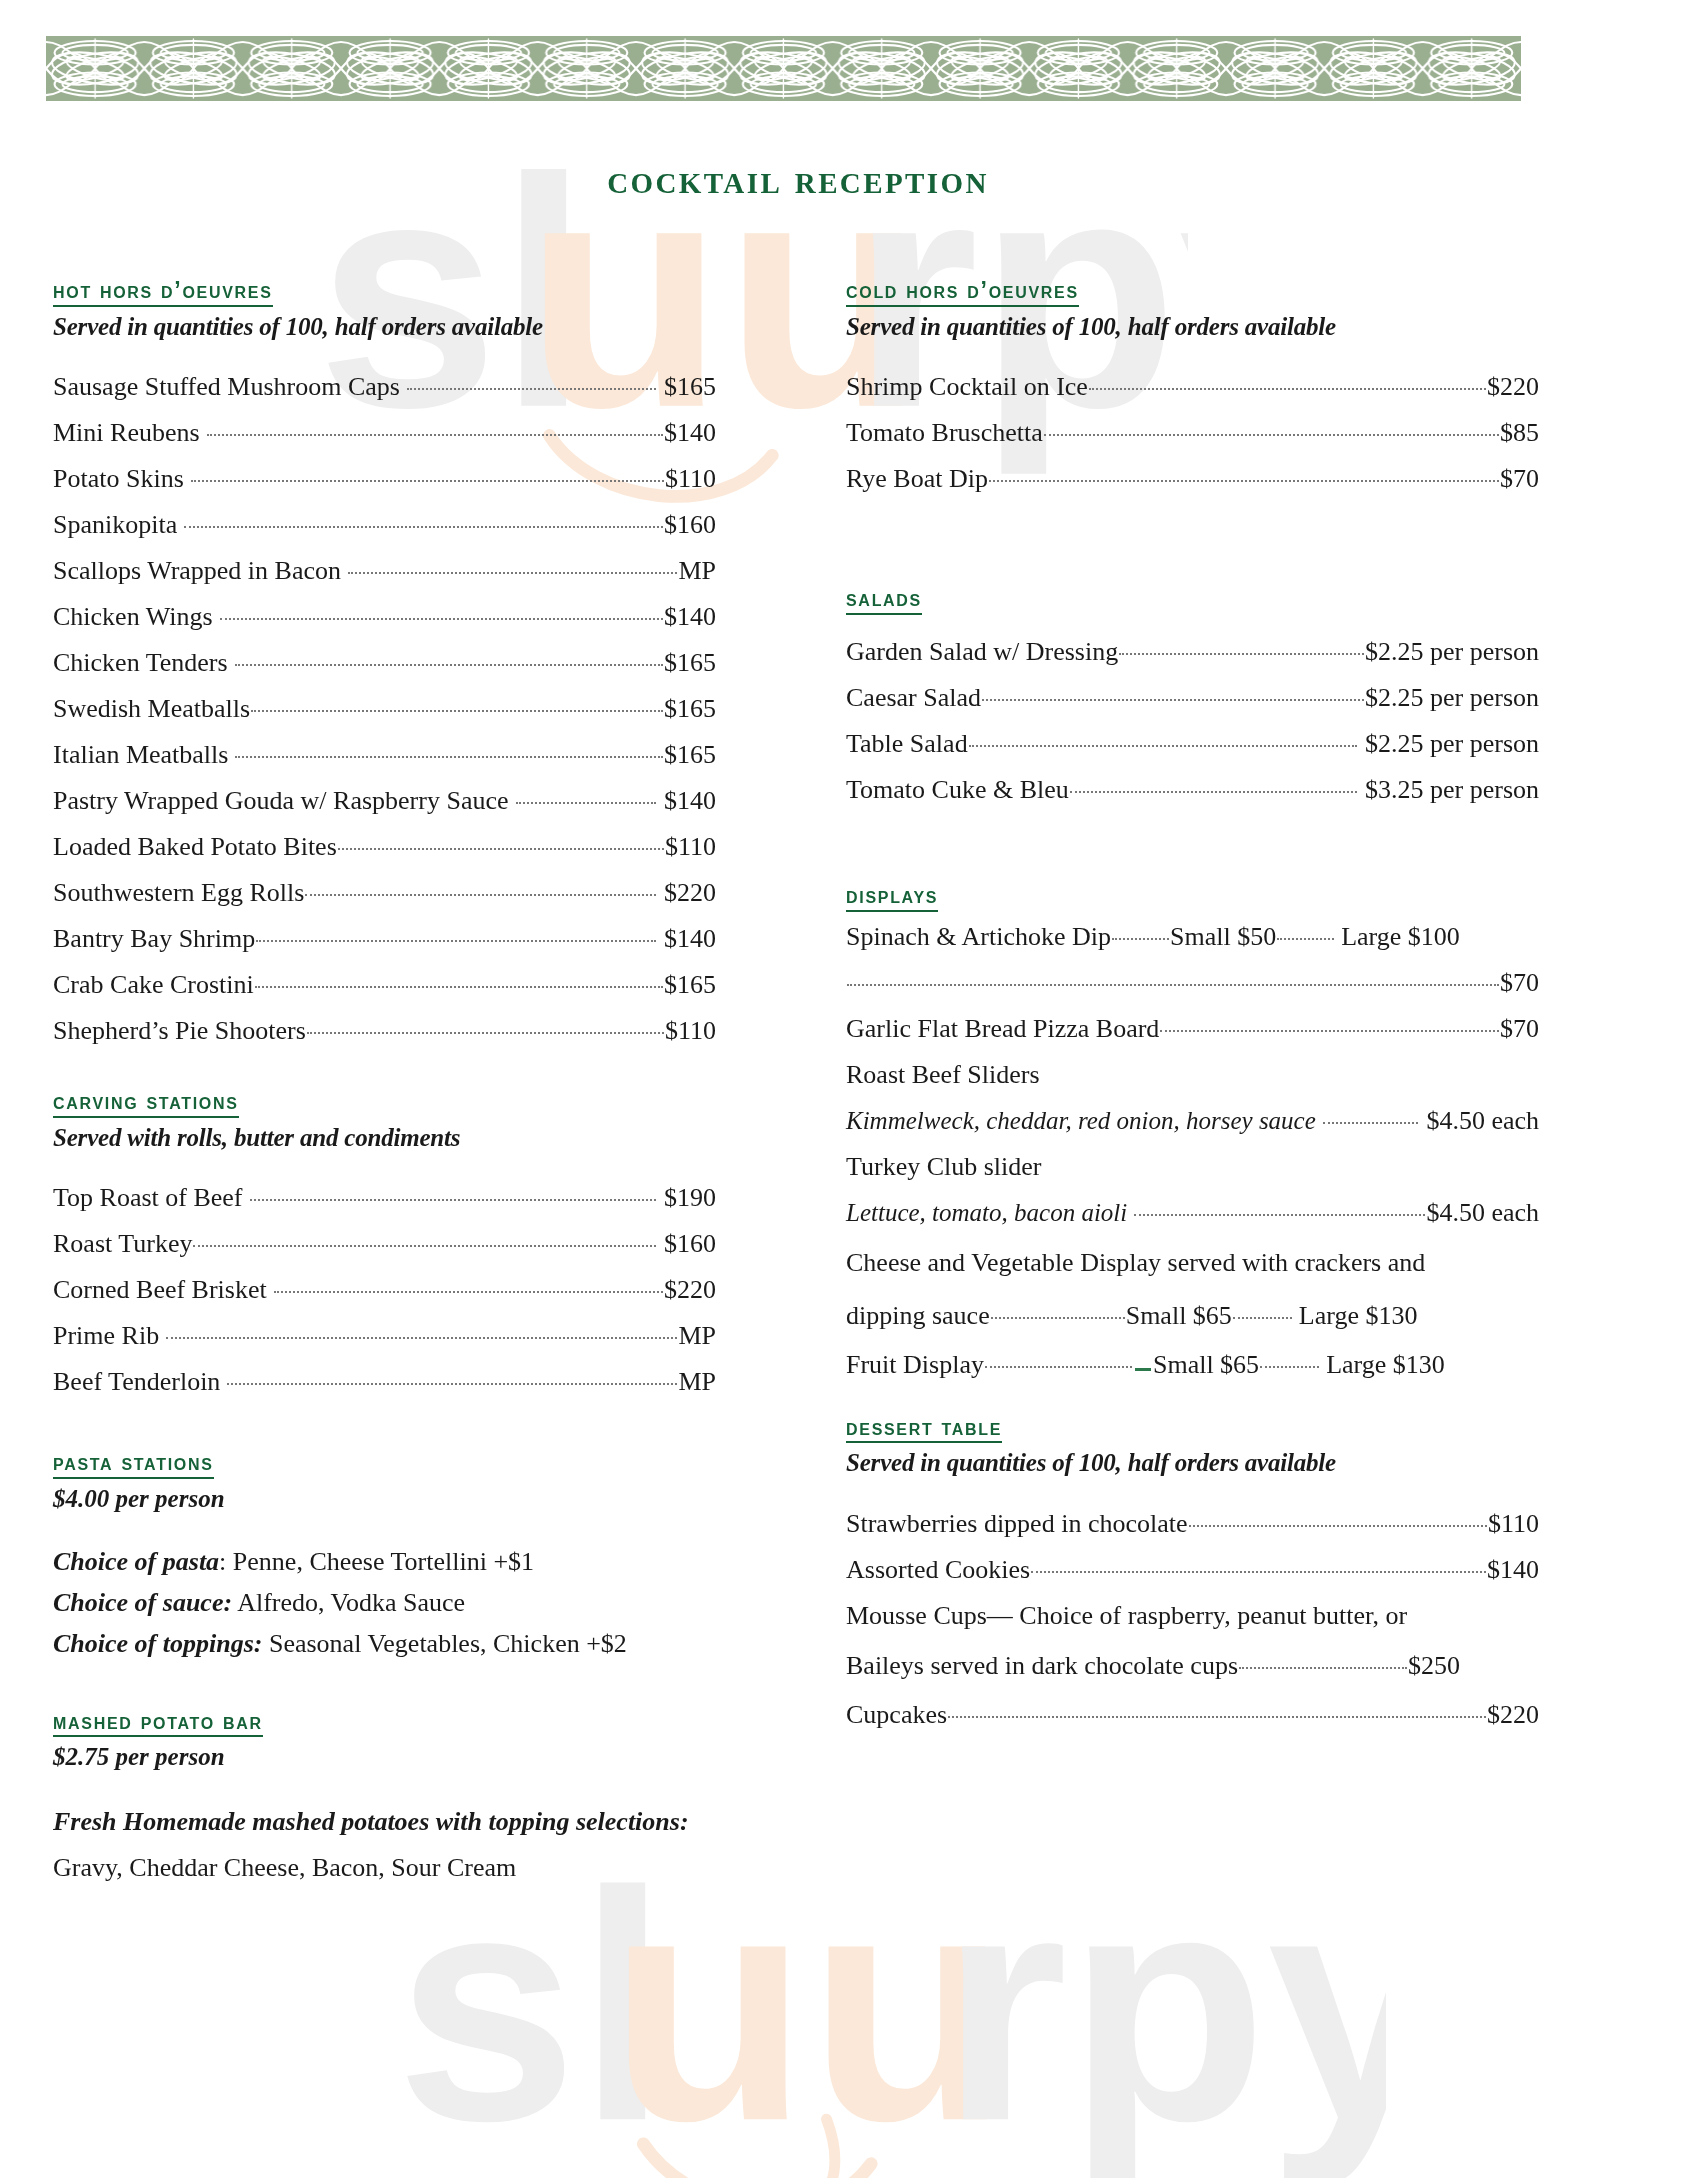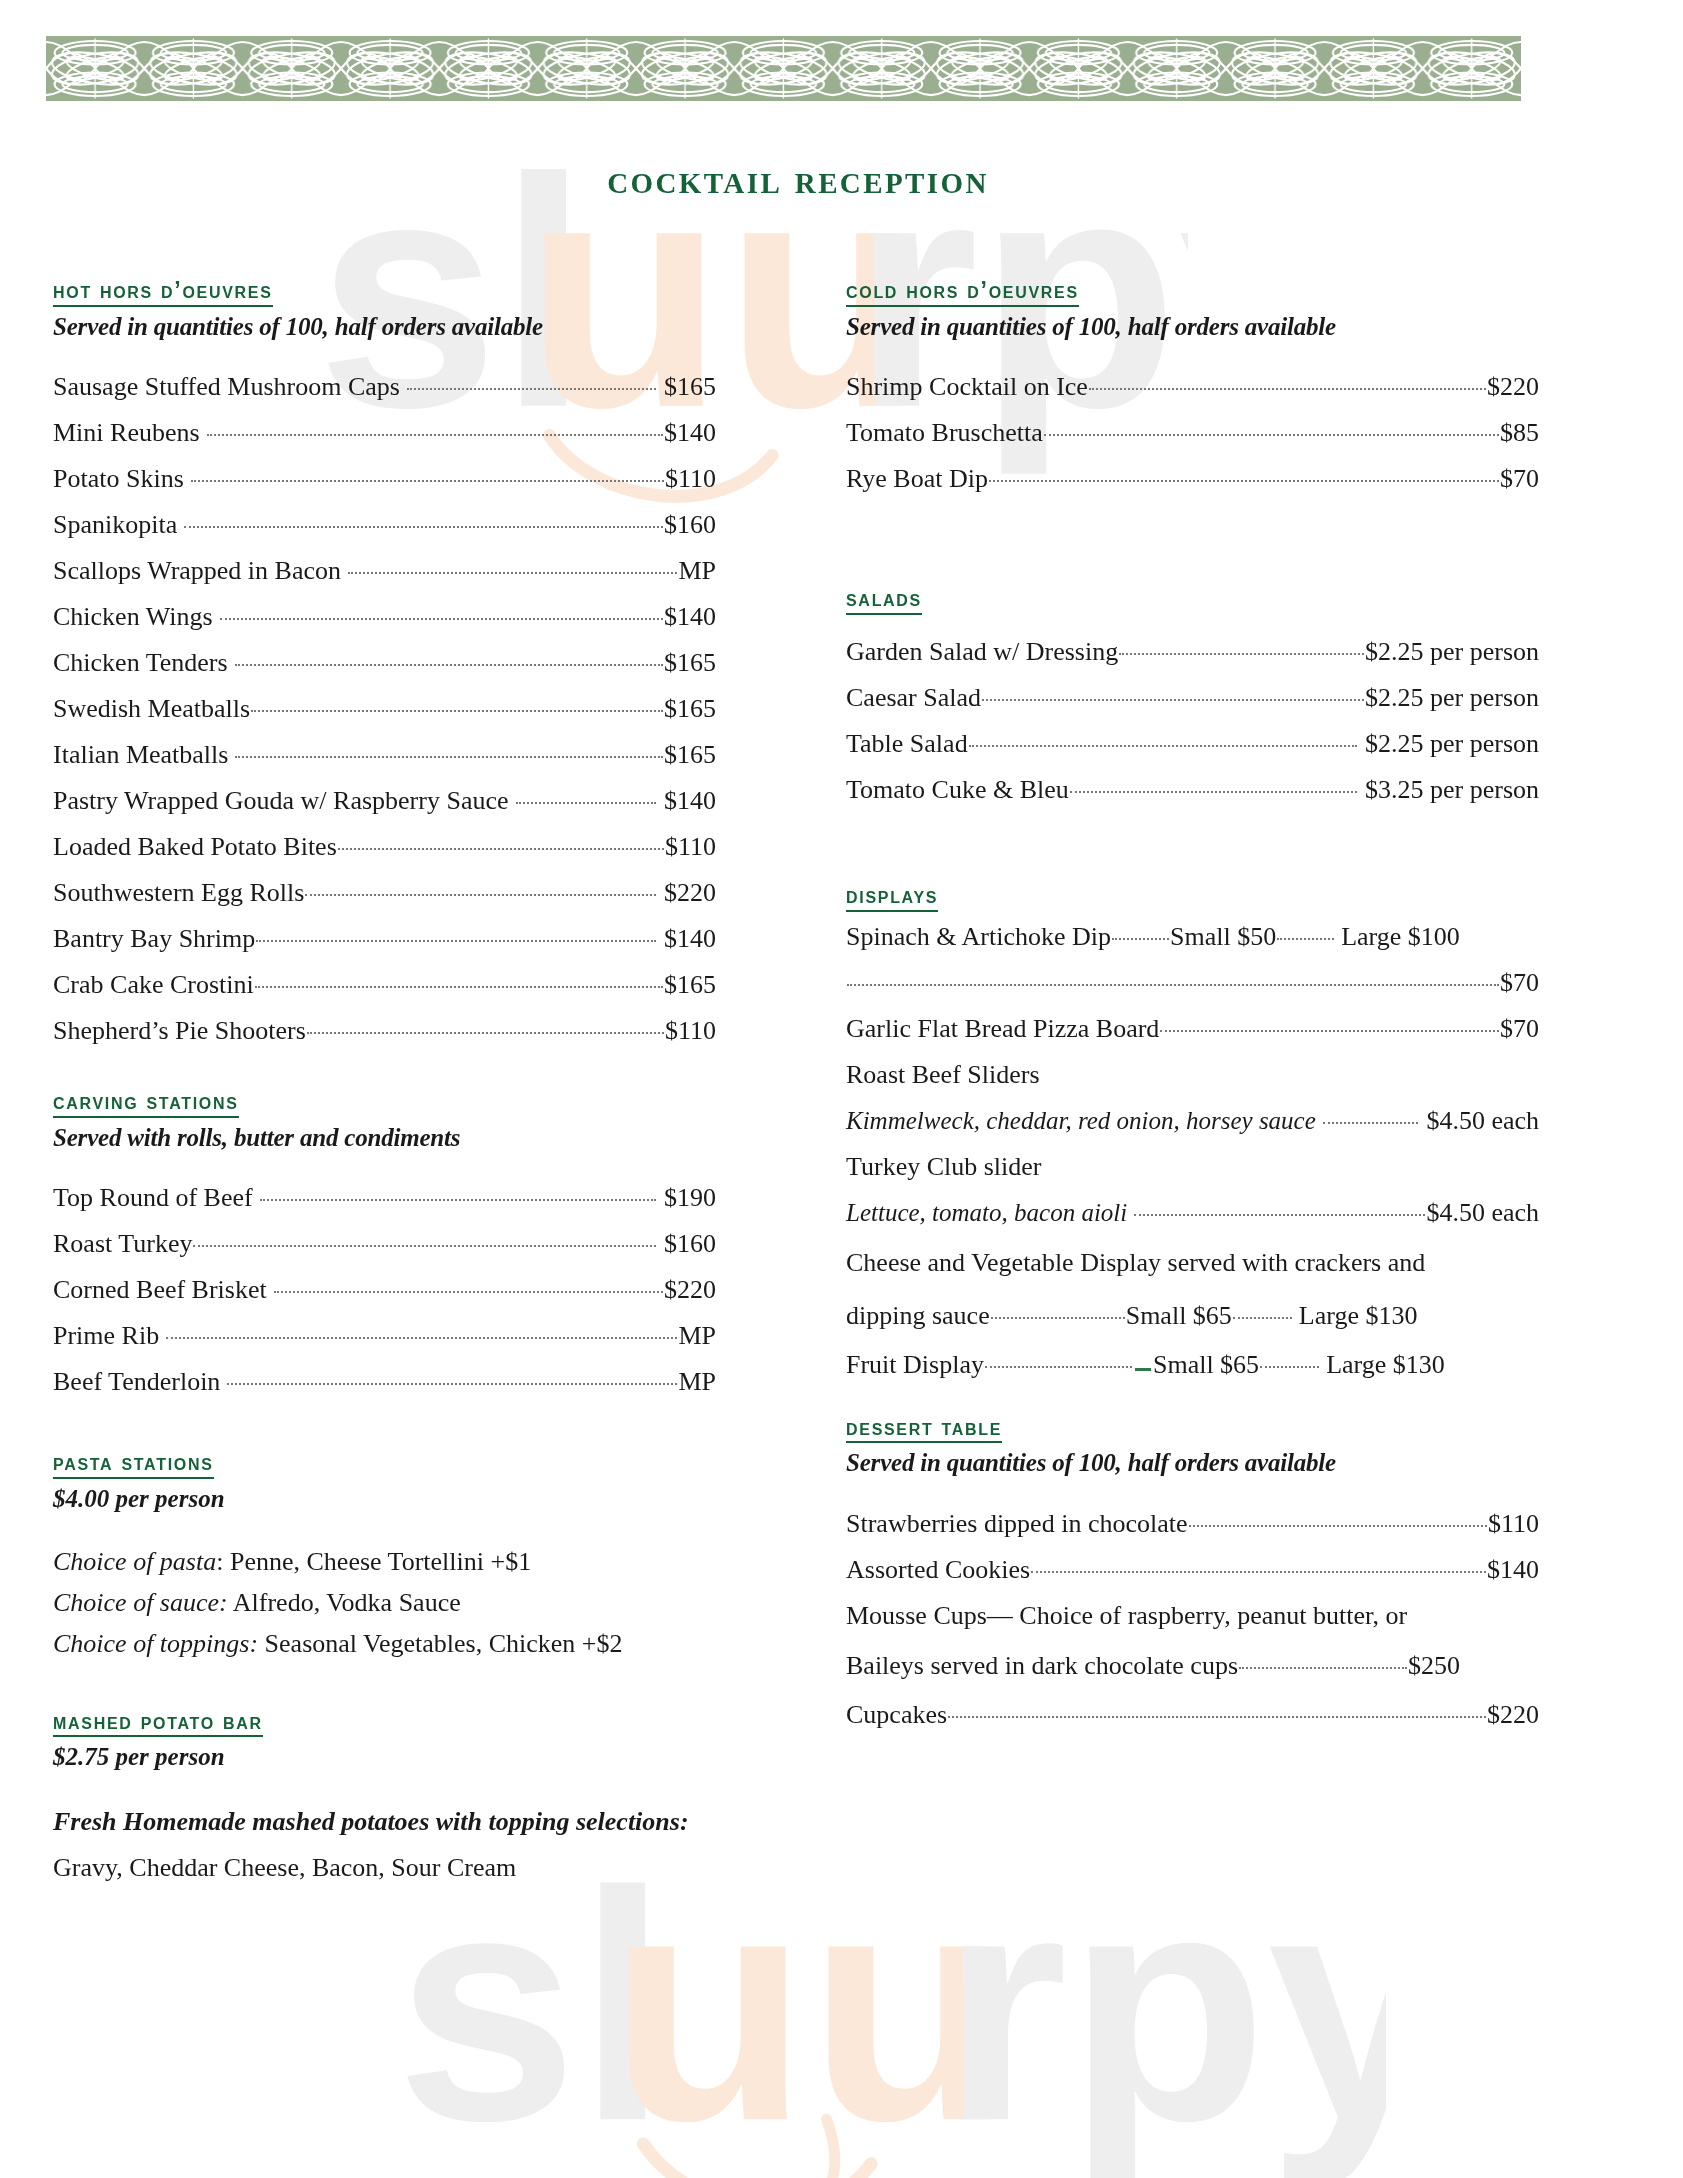--- a/index.html
+++ b/index.html
@@ -80,21 +80,21 @@
   .row.gap-before-lead .lead{margin-left:7px;}
   .row.gap-after-lead .pr{padding-left:7px;}
 
   
   .freerow{font-size:26px;line-height:46px;}
   .freerow.wide{line-height:53px;}
   .ital{font-style:italic;}
 
   
   .choice{font-size:26px;line-height:41px;}
-  .choice b{font-style:italic;font-weight:normal;}
+  .choice b{font-style:italic;font-weight:bold;}
   .spacer-26{height:26px;}
   .spacer-34{height:34px;}
   .spacer-44{height:44px;}
   .spacer-70{height:69px;}
   .spacer-84{height:83px;}
 
   .stray-dash{
     display:inline-block;width:16px;height:3px;background:#2c7a4b;
     position:relative;top:-2px;margin:0 2px;
   }
@@ -239,21 +239,21 @@
       </div>
     </div>
 
     <div class="spacer-34"></div>
 
     <div class="sec">
       <div class="sec-head">Carving Stations</div>
       <div class="sec-sub">Served with rolls, butter and condiments</div>
       <div class="rows">
         <div class="row gap-before-lead gap-after-lead">
-            <span class="nm">Top Round of Beef</span>
+            <span class="nm">Top Roast of Beef</span>
             <span class="lead"></span>
             <span class="pr">$190</span>
           </div>
         <div class="row gap-after-lead">
             <span class="nm">Roast Turkey</span>
             <span class="lead"></span>
             <span class="pr">$160</span>
           </div>
         <div class="row gap-before-lead">
             <span class="nm">Corned Beef Brisket</span>

